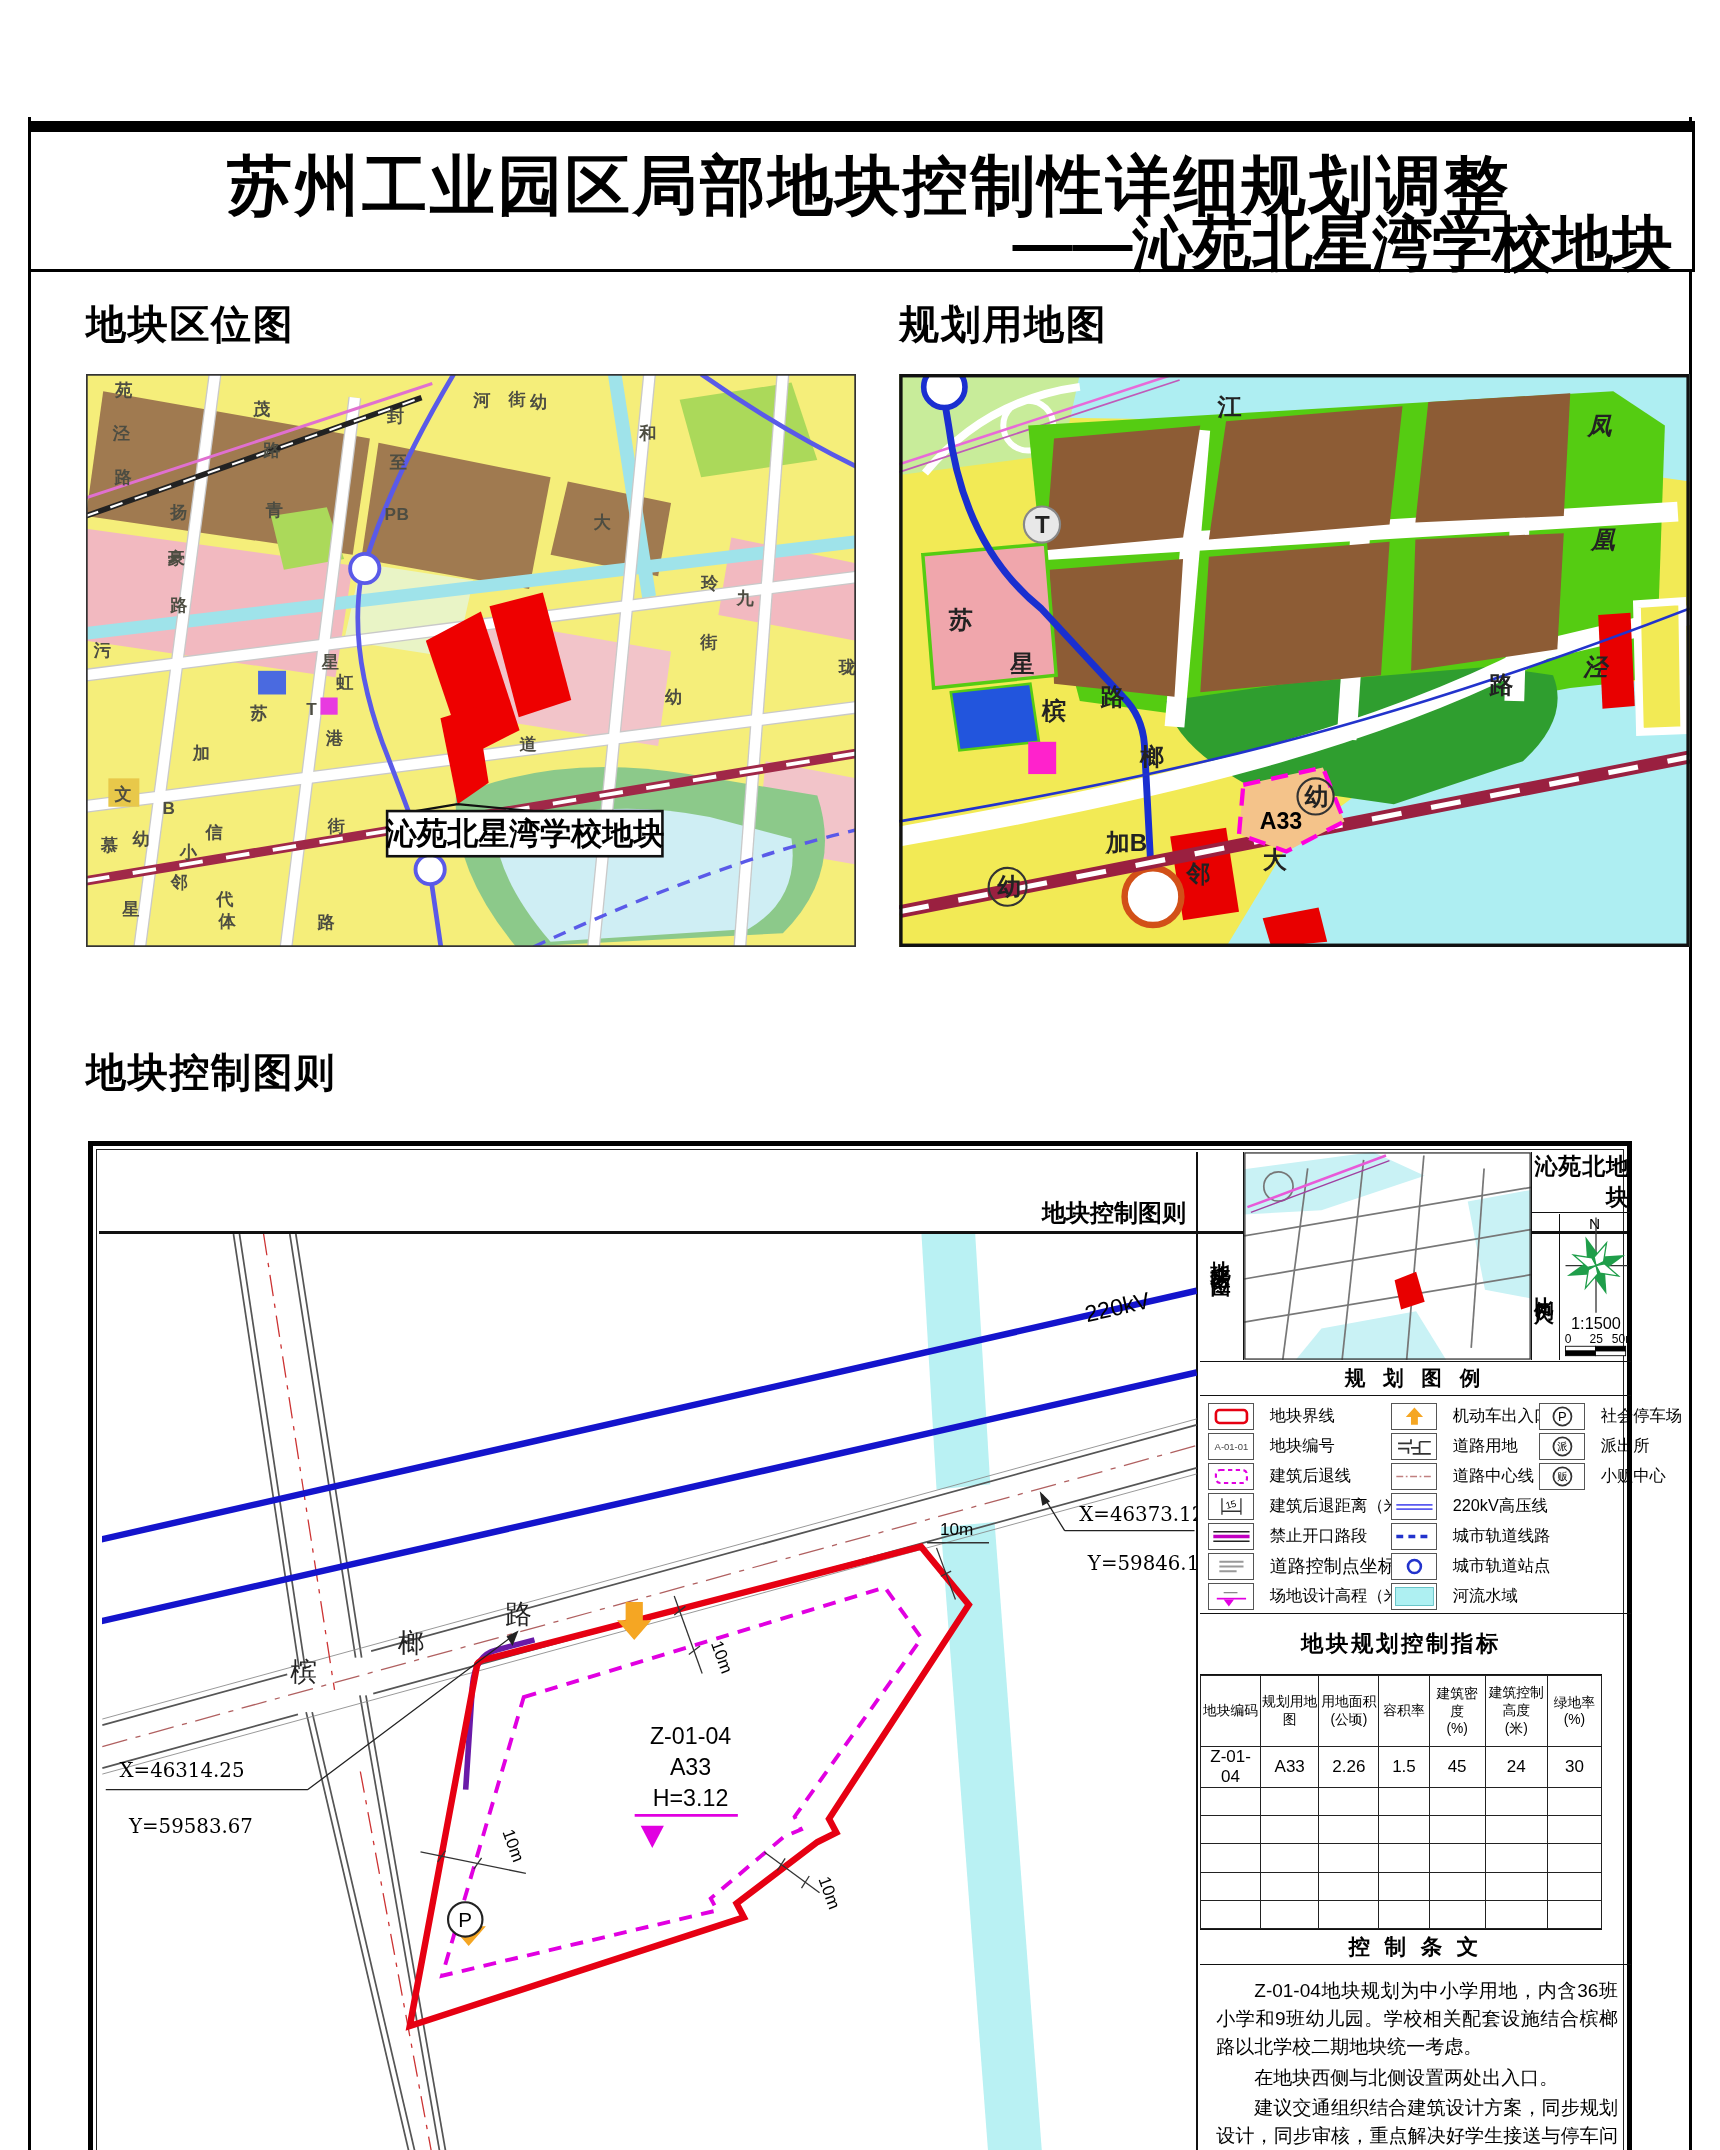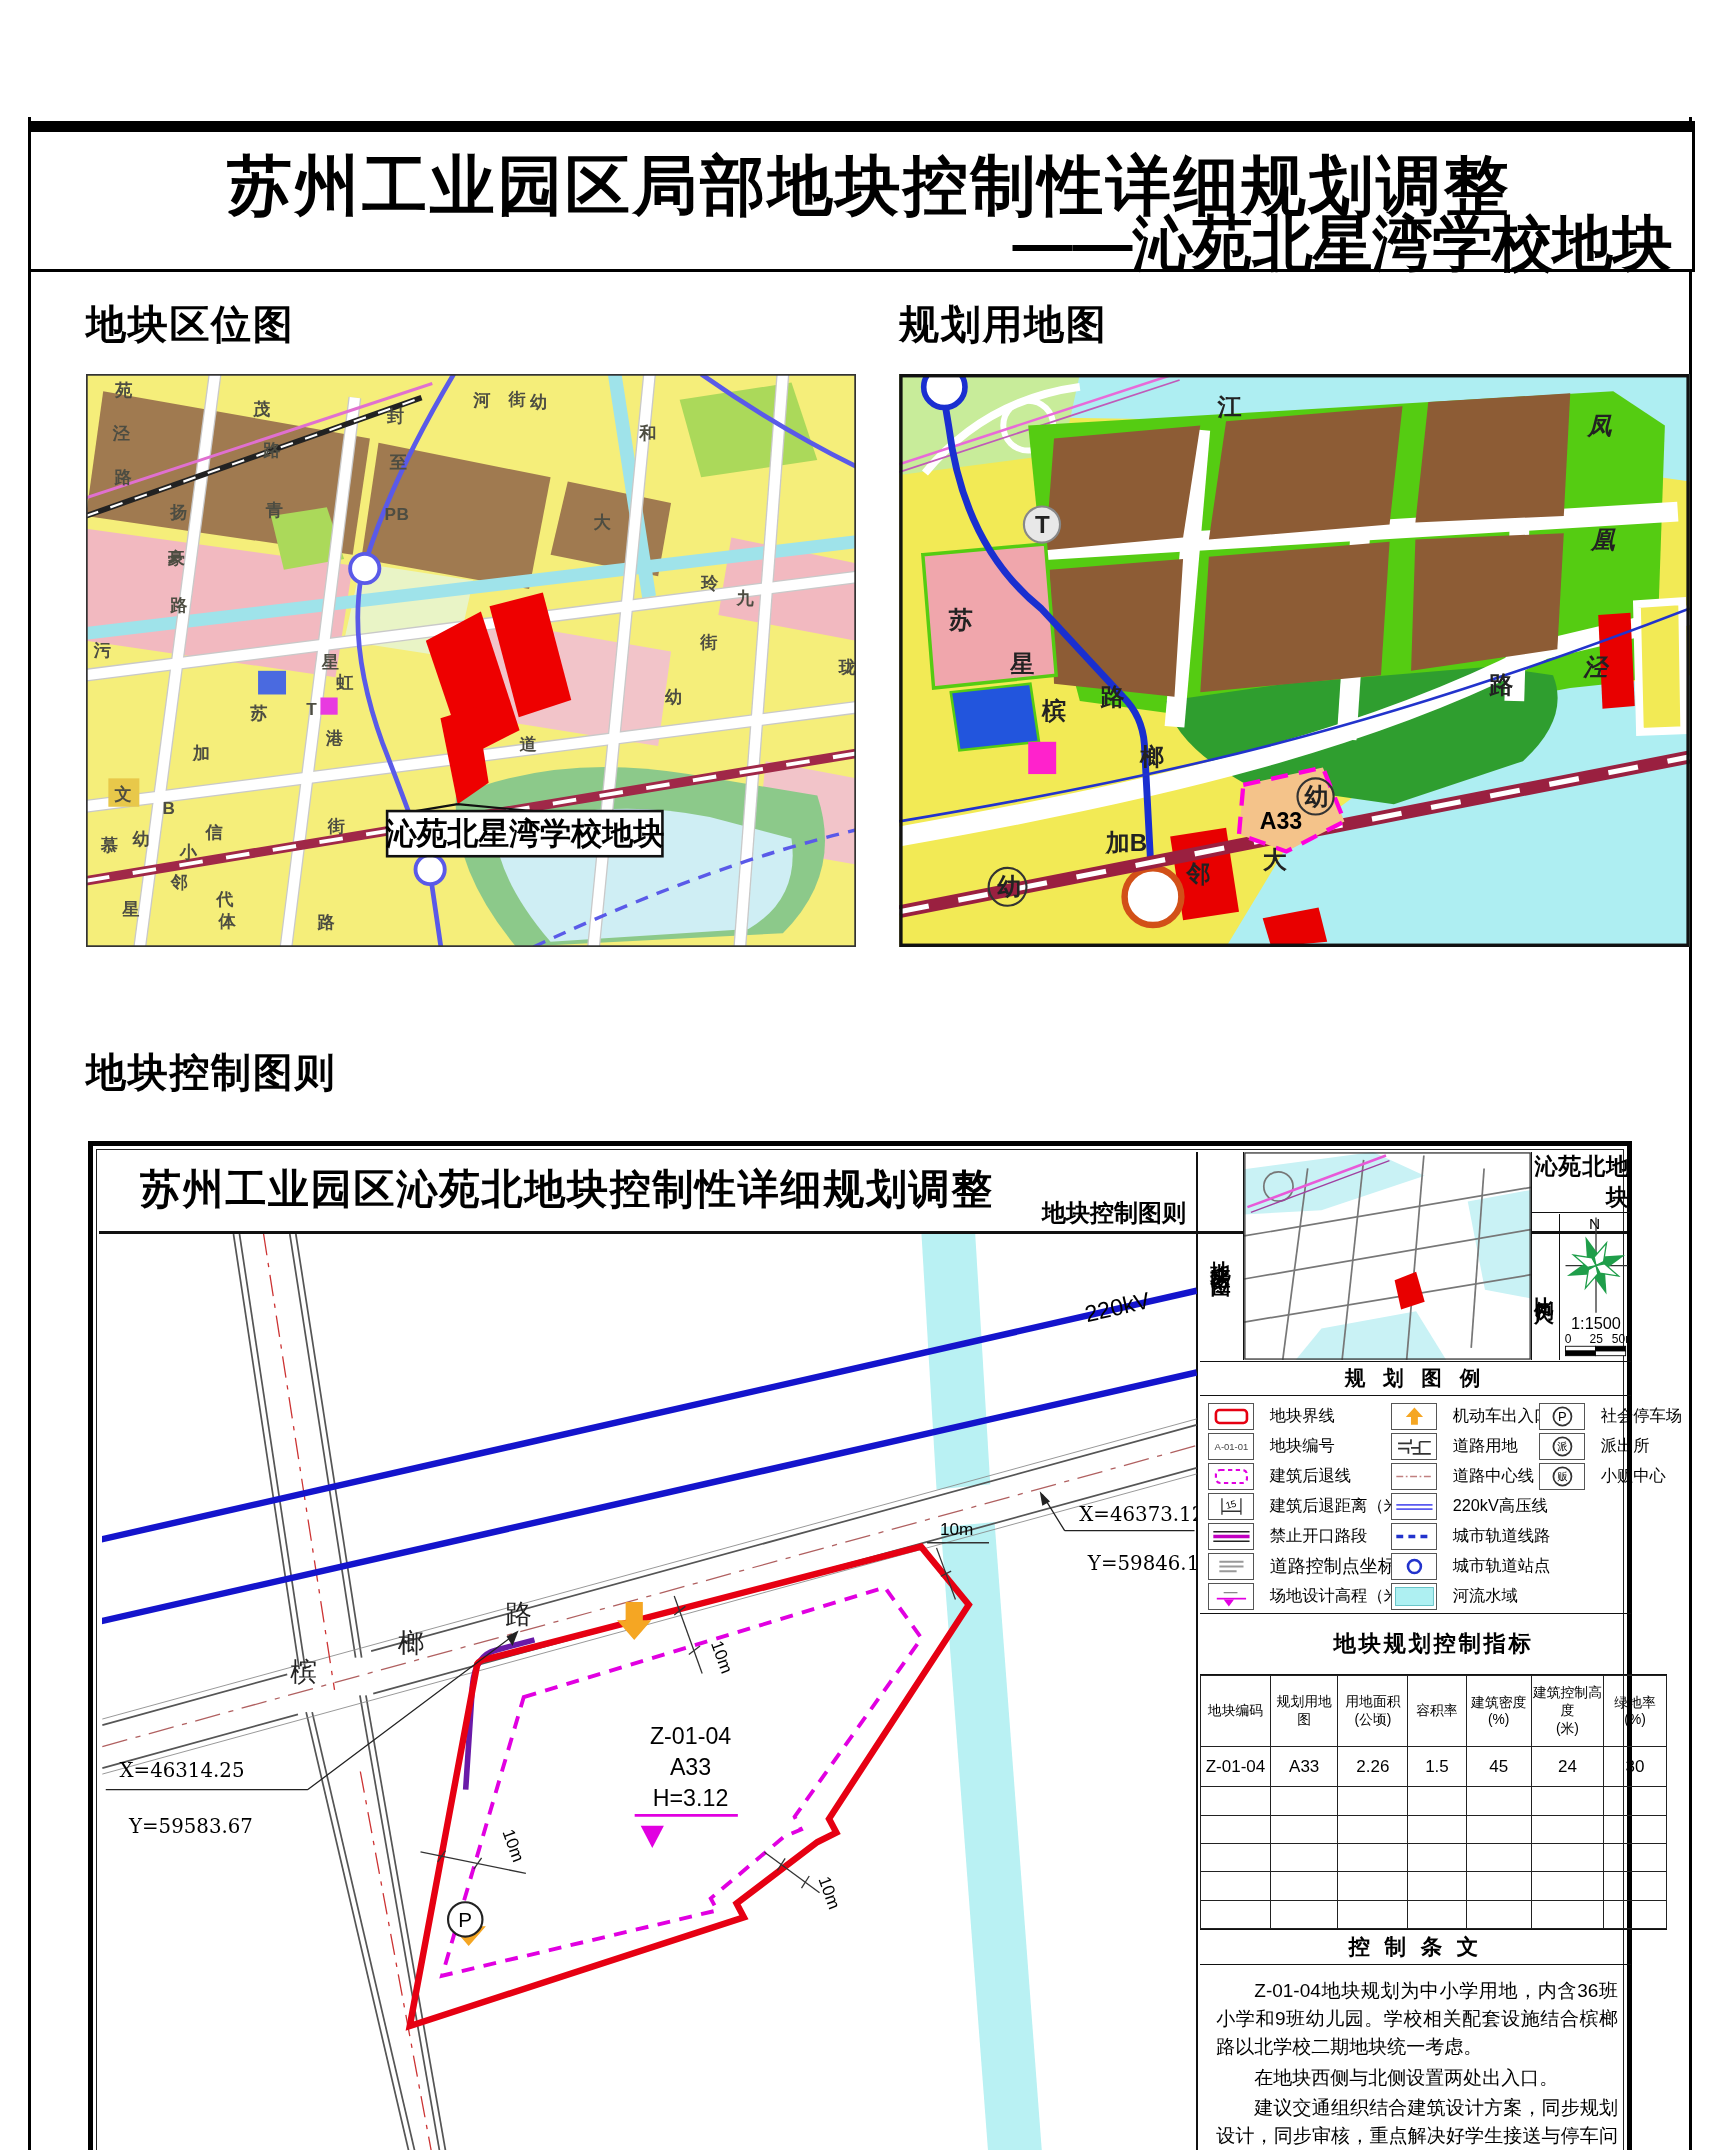--- a/index.html
+++ b/index.html
@@ -237,21 +237,20 @@
       <text class="mchar2" x="668" y="1182" fill="#fff">邻</text>
       <text class="mchar2" x="480" y="1108" font-size="46">加B</text>
       <text class="mchar2" x="316" y="370" font-size="46" fill="#555">T</text>
     </g>
     <circle cx="252" cy="1192" r="44" fill="none" stroke="#333" stroke-width="5"></circle>
     <rect x="4" y="4" width="1830" height="1324" fill="none" stroke="#111" stroke-width="8"></rect>
   </svg>
 
   <div class="frame">
     <div class="innerline"></div>
-    <div class="dtitle">苏州工业园区沁苑北地块控制性详细规划调整</div>
     <div class="dcorner">地块控制图则</div>
     <div class="bandrule"></div>
     <div class="vdivider"></div>
 
     <svg class="abs" style="left:8.6px;top:88px;" width="1095" height="1032" viewBox="0 0 2545 2400">
 
       <polygon points="1905,0 2030,0 2065,582 1940,594" fill="#b9f1f3"></polygon>
       <polygon points="1950,682 2075,670 2205,2400 2080,2400" fill="#b9f1f3"></polygon>
 
       <g stroke="#555" stroke-width="4" fill="none">
@@ -551,21 +550,21 @@
                 <svg width="45" height="25" viewBox="0 0 102 58">
                   <rect x="8" y="8" width="88" height="42" fill="#aef0f2" stroke="#5bbfc4" stroke-width="2"></rect>
                 </svg>
               </span>
             <span class="llab">河流水域</span>
           </div>
           <div></div>
         </div>
       </div>
 
-      <div class="abs" style="left:0;top:461px;width:467px;height:316px;border-bottom:1.7px solid #111;">
+      <div class="abs" style="left:0;top:461px;width:402px;height:316px;border-bottom:1.7px solid #111;">
         <div class="tbl-title" style="height:61px;border-bottom:1.3px solid #111;font-size:22.4px;letter-spacing:2.6px;">地块规划控制指标</div>
         <table class="ind" style="height:254px;">
           <colgroup>
               <col style="width:15%">
               <col style="width:14.5%">
               <col style="width:15%">
               <col style="width:12.5%">
               <col style="width:14%">
               <col style="width:15.5%">
               <col style="width:13.5%">

